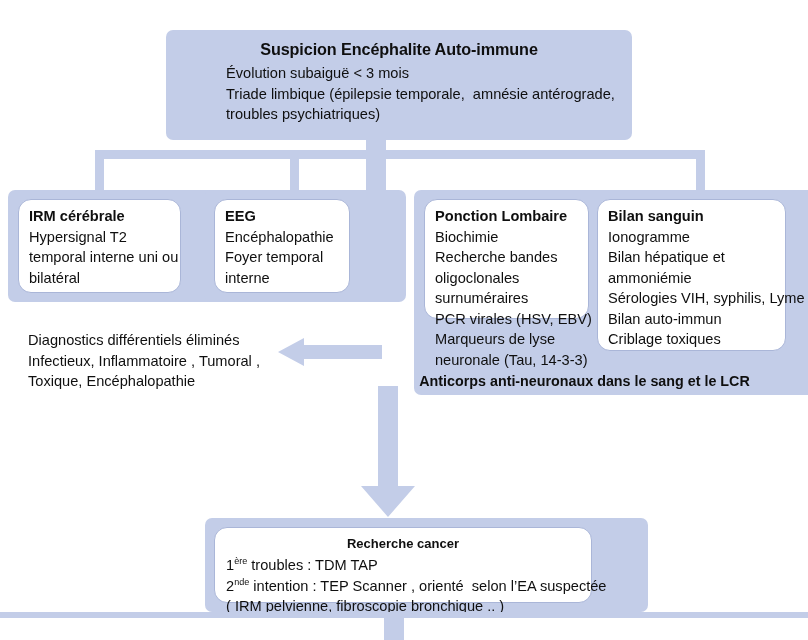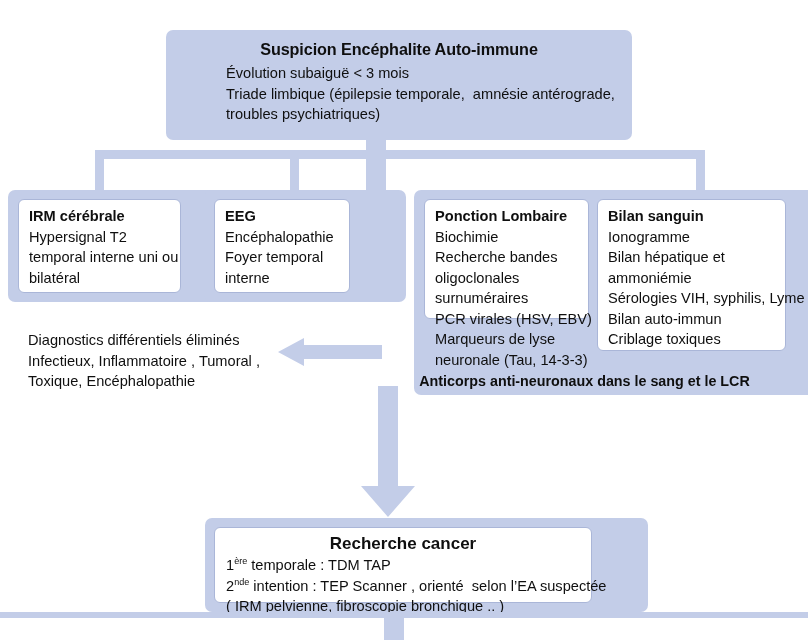--- a/index.html
+++ b/index.html
@@ -28,21 +28,21 @@
   .blue-panel {
     position: absolute;
     background: #c3cde8;
     border-radius: 7px;
     padding-left: 47px;
   }
   .white-box {
     position: absolute;
     background: #ffffff;
     border: 1px solid #aab6d8;
-    border-radius: 6px;
+    border-radius: 13px;
     box-sizing: border-box;
   }
   .connector {
     position: absolute;
     background: #c3cde8;
   }
 
   .txt {
     position: absolute;
     line-height: 20.5px;
@@ -131,21 +131,21 @@
     position: absolute;
     left: 358px;
     top: 386px;
     width: 70px;
     height: 132px;
   }
 
   
   #cancer-panel { left: 205px; top: 518px; width: 396px; height: 94px; }
   #cancer-box   { left: 214px; top: 527px; width: 378px; height: 76px; }
-  #cancer-title { top: 6px; font-size: 17px; }
+  #cancer-title { top: 6px; font-size: 13px; }
   #cancer-lines { left: 11px; top: 27px; }
   sup { font-size: 0.62em; vertical-align: super; line-height: 0; }
 
   #tail { left: 384px; top: 612px; width: 20px; height: 28px; }
   #tail-bar { left: 0px; top: 612px; width: 808px; height: 6px; background:#c3cde8; position:absolute; }
 </style>
 </head>
 <body>
 
 <div id="canvas">
@@ -217,21 +217,21 @@
 
   <div id="arrow-down">
     <svg width="70" height="132" viewBox="0 0 70 132" xmlns="http://www.w3.org/2000/svg">
       <polygon points="20,0 40,0 40,100 57,100 30,131 3,100 20,100" fill="#c3cde8"></polygon>
     </svg>
   </div>
 
   <div class="blue-panel" id="cancer-panel"></div>
   <div class="white-box" id="cancer-box">
     <div class="txt center title-bold" id="cancer-title">Recherche cancer</div>
-    <div class="txt" id="cancer-lines"><span>1</span><sup>ère</sup><span> temporale : TDM TAP</span>
+    <div class="txt" id="cancer-lines"><span>1</span><sup>ère</sup><span> troubles : TDM TAP</span>
 <span>2</span><sup>nde</sup><span> intention : TEP Scanner , orienté  selon l’EA suspectée</span>
 <span>( IRM pelvienne, fibroscopie bronchique .. )</span></div>
   </div>
 
   <div id="tail-bar"></div>
   <div class="connector" id="tail"></div>
 
 </div>
 
 </body></html>

